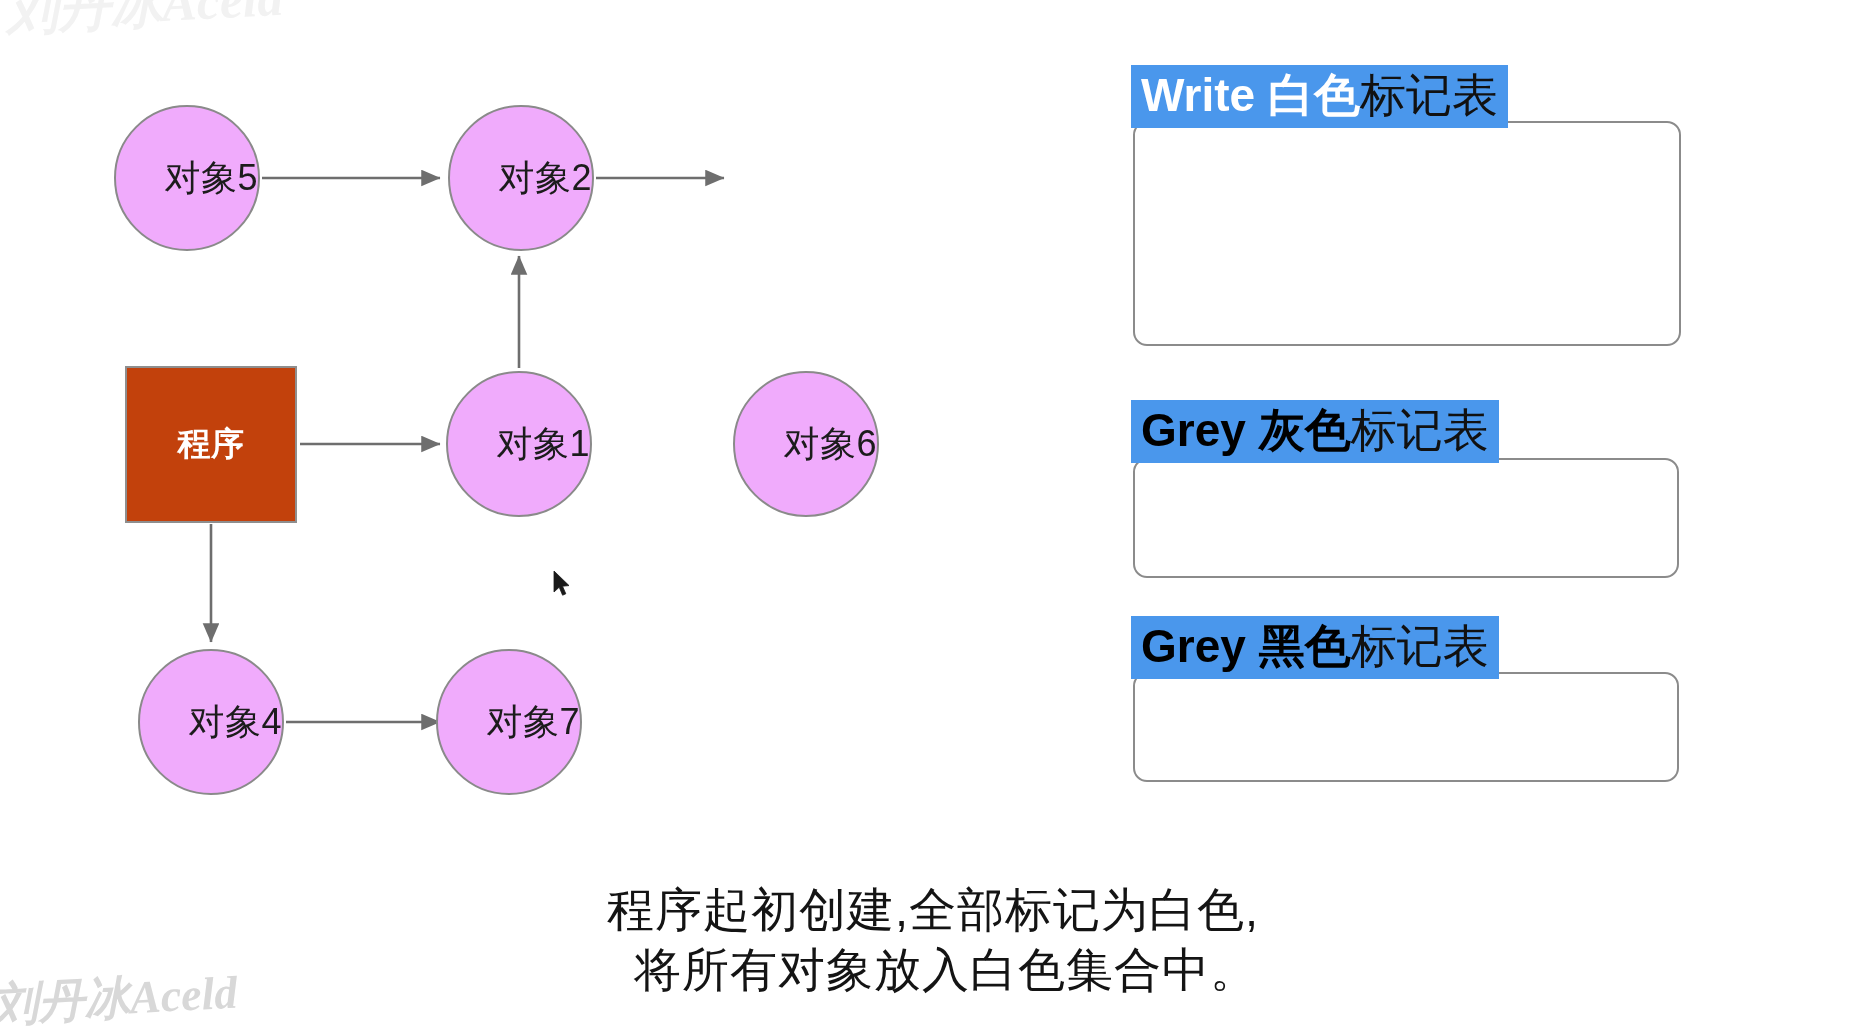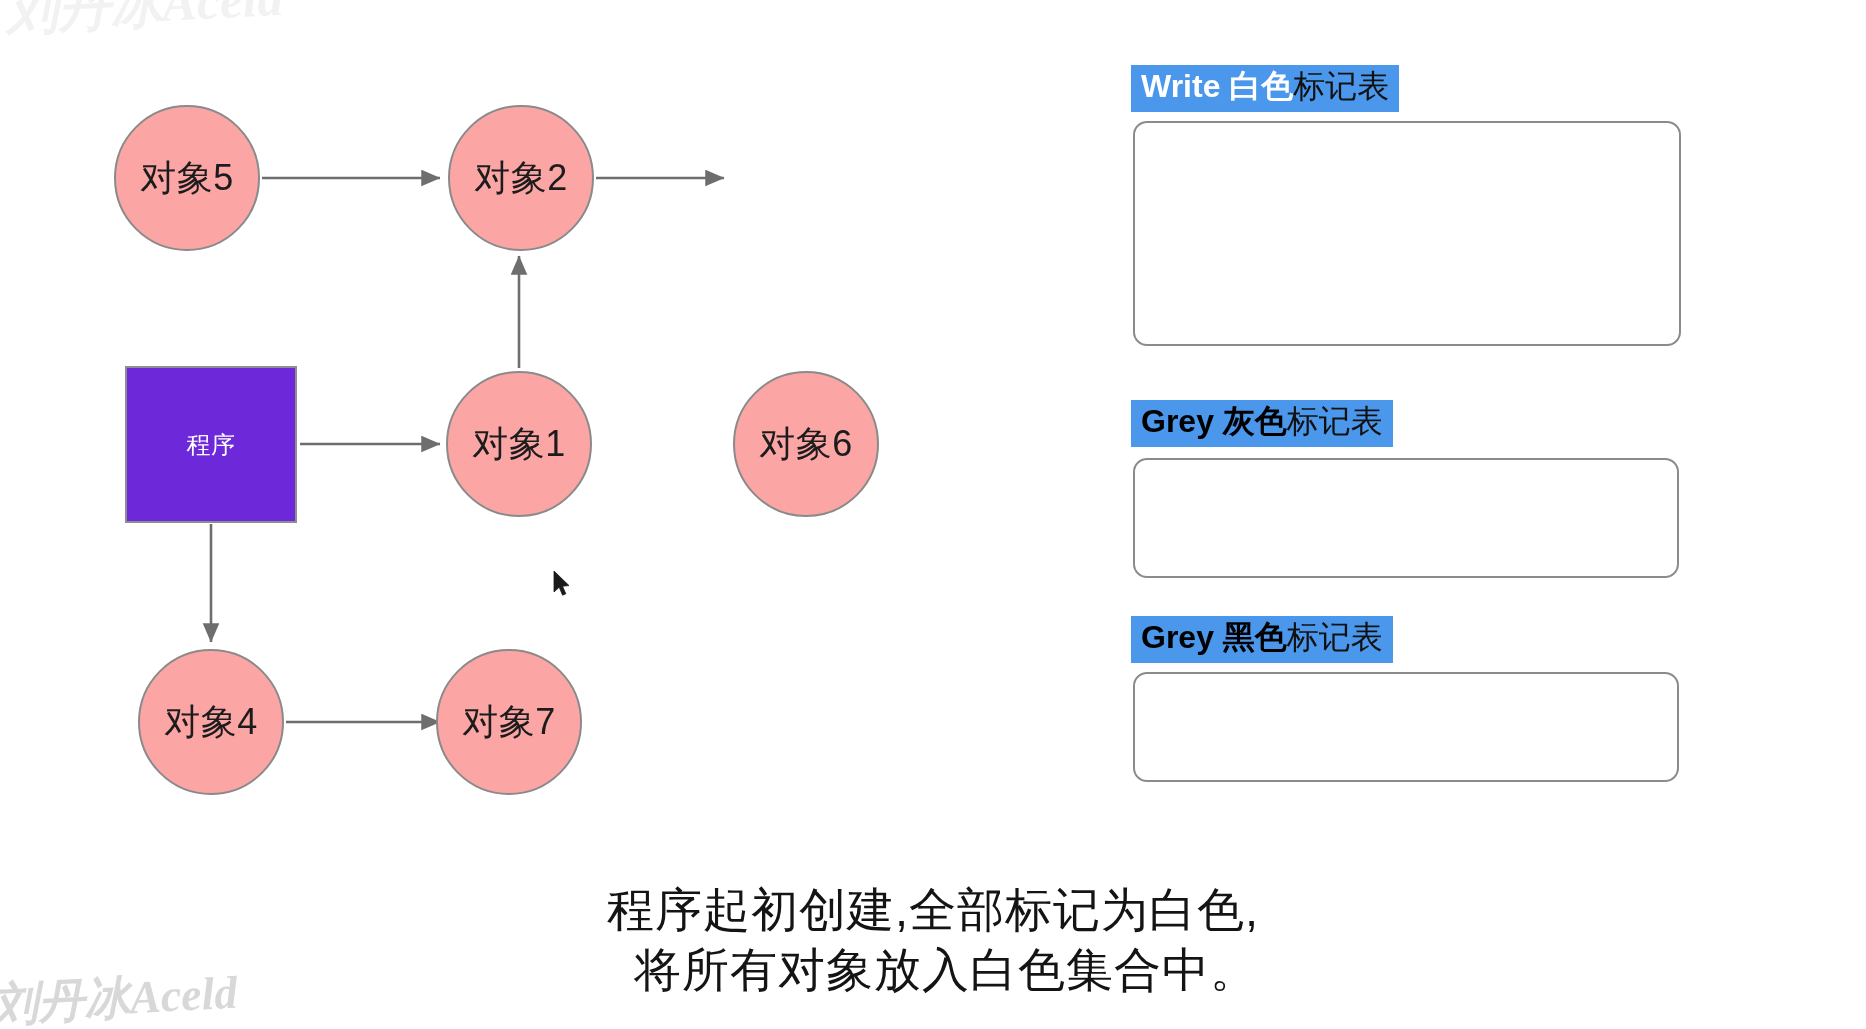--- a/index.html
+++ b/index.html
@@ -73,30 +73,31 @@
     color: #1c1c1c;
     font-size: 36px;
     letter-spacing: 0.5px;
     white-space: nowrap;
   }
   .node.circle {
     width: 146px;
     height: 146px;
     border-radius: 50%;
     border: 2.5px solid #8a8a8a;
-    background: #fca5a5;
+    background: #f0abfc;
+    justify-content: flex-end;
   }
   .node.box {
     width: 172px;
     height: 157px;
     border: 2.5px solid #8e8e8e;
-    background: #6d28d9;
+    background: #c2410c;
     color: #ffffff;
-    font-size: 24px;
-    font-weight: 400;
+    font-size: 33px;
+    font-weight: 700;
   }
 
   
   #tables-layer {
     position: absolute;
     left: 0;
     top: 0;
     width: 1866px;
     height: 860px;
   }
@@ -105,21 +106,21 @@
     position: absolute;
     box-sizing: border-box;
     border: 2.5px solid #8b8b8b;
     border-radius: 14px;
     background: #ffffff;
   }
   .mark-label {
     position: absolute;
     background: #4a97ec;
     padding: 3px 10px 6px 10px;
-    font-size: 32px;
+    font-size: 46px;
     line-height: 1.18;
     white-space: nowrap;
     z-index: 3;
   }
   .mark-label .kw { font-weight: 700; }
   .mark-label .tail { color: #111111; font-weight: 400; }
   .lbl-white .kw { color: #ffffff; }
   .lbl-grey  .kw { color: #000000; }
   .lbl-black .kw { color: #000000; }
 

